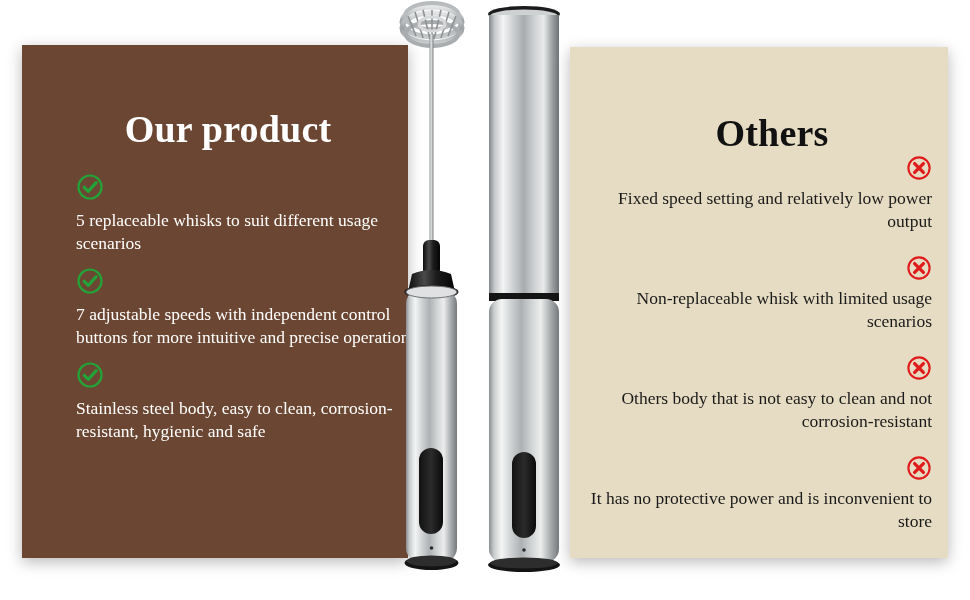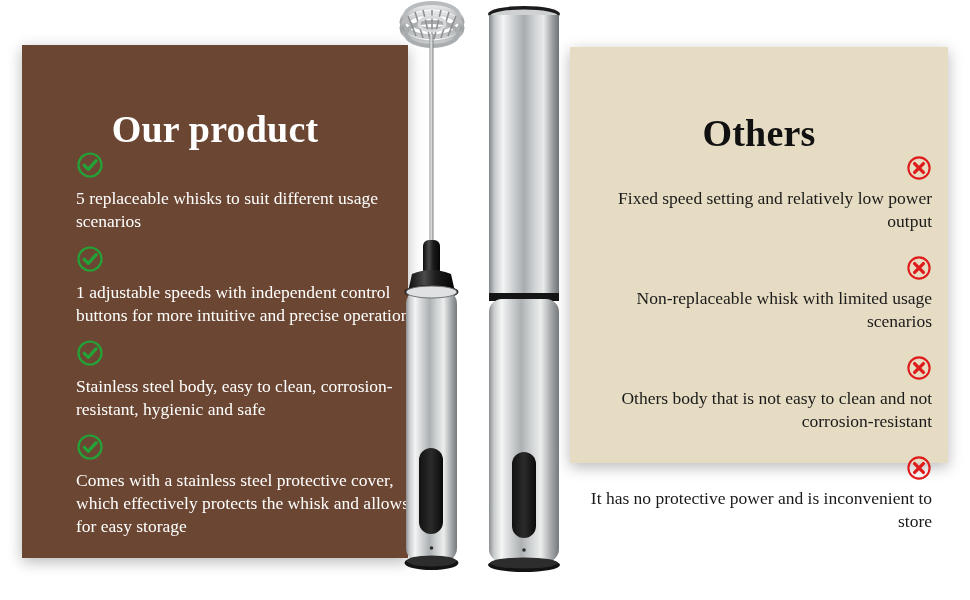--- a/index.html
+++ b/index.html
@@ -27,50 +27,51 @@
     left: 22px;
     top: 45px;
     width: 386px;
     height: 513px;
     background: #6b4733;
   }
   #panel-right {
     left: 570px;
     top: 47px;
     width: 378px;
-    height: 416px;
+    height: 511px;
     background: #e6dcc3;
   }
 
   
   .panel-title {
     position: absolute;
     width: 100%;
     text-align: center;
     font-weight: bold;
     font-size: 38px;
     letter-spacing: 0.2px;
+    padding-left: 13px;
   }
   #title-left {
     top: 62px;
     color: #ffffff;
   }
   #title-right {
     top: 64px;
     color: #111111;
   }
 
   
   .feature-list {
     position: absolute;
     box-sizing: border-box;
   }
   #list-left {
     left: 54px;
-    top: 106px;
+    top: 128px;
     width: 340px;
   }
   #list-right {
     left: 16px;
     top: 108px;
     width: 346px;
   }
   .feature-item {
     margin-bottom: 6px;
   }
@@ -127,46 +128,35 @@
 
       <div class="feature-item">
         <div class="icon-row">
           <span class="icon-check">
             <svg width="28" height="28" viewBox="0 0 28 28">
               <circle cx="14" cy="14" r="11.5" fill="none" stroke="#23a337" stroke-width="2.2"></circle>
               <path d="M8.2 14.3 L12.3 18.4 L20.2 9.6" fill="none" stroke="#23a337" stroke-width="3.2" stroke-linecap="round" stroke-linejoin="round"></path>
             </svg>
           </span>
         </div>
-        <div class="feature-text">1 adjustable speeds with independent control buttons for more intuitive and precise operation</div>
+        <div class="feature-text">7 adjustable speeds with independent control buttons for more intuitive and precise operation</div>
       </div>
 
       <div class="feature-item">
         <div class="icon-row">
           <span class="icon-check">
             <svg width="28" height="28" viewBox="0 0 28 28">
               <circle cx="14" cy="14" r="11.5" fill="none" stroke="#23a337" stroke-width="2.2"></circle>
               <path d="M8.2 14.3 L12.3 18.4 L20.2 9.6" fill="none" stroke="#23a337" stroke-width="3.2" stroke-linecap="round" stroke-linejoin="round"></path>
             </svg>
           </span>
         </div>
         <div class="feature-text">Stainless steel body, easy to clean, corrosion-resistant, hygienic and safe</div>
       </div>
 
-      <div class="feature-item">
-        <div class="icon-row">
-          <span class="icon-check">
-            <svg width="28" height="28" viewBox="0 0 28 28">
-              <circle cx="14" cy="14" r="11.5" fill="none" stroke="#23a337" stroke-width="2.2"></circle>
-              <path d="M8.2 14.3 L12.3 18.4 L20.2 9.6" fill="none" stroke="#23a337" stroke-width="3.2" stroke-linecap="round" stroke-linejoin="round"></path>
-            </svg>
-          </span>
-        </div>
-        <div class="feature-text">Comes with a stainless steel protective cover, which effectively protects the whisk and allows for easy storage</div>
-      </div>
 
     </div>
   </div>
 
   <div class="panel" id="panel-right">
     <div class="panel-title" id="title-right">Others</div>
 
     <div class="feature-list" id="list-right">
 
       <div class="feature-item">

